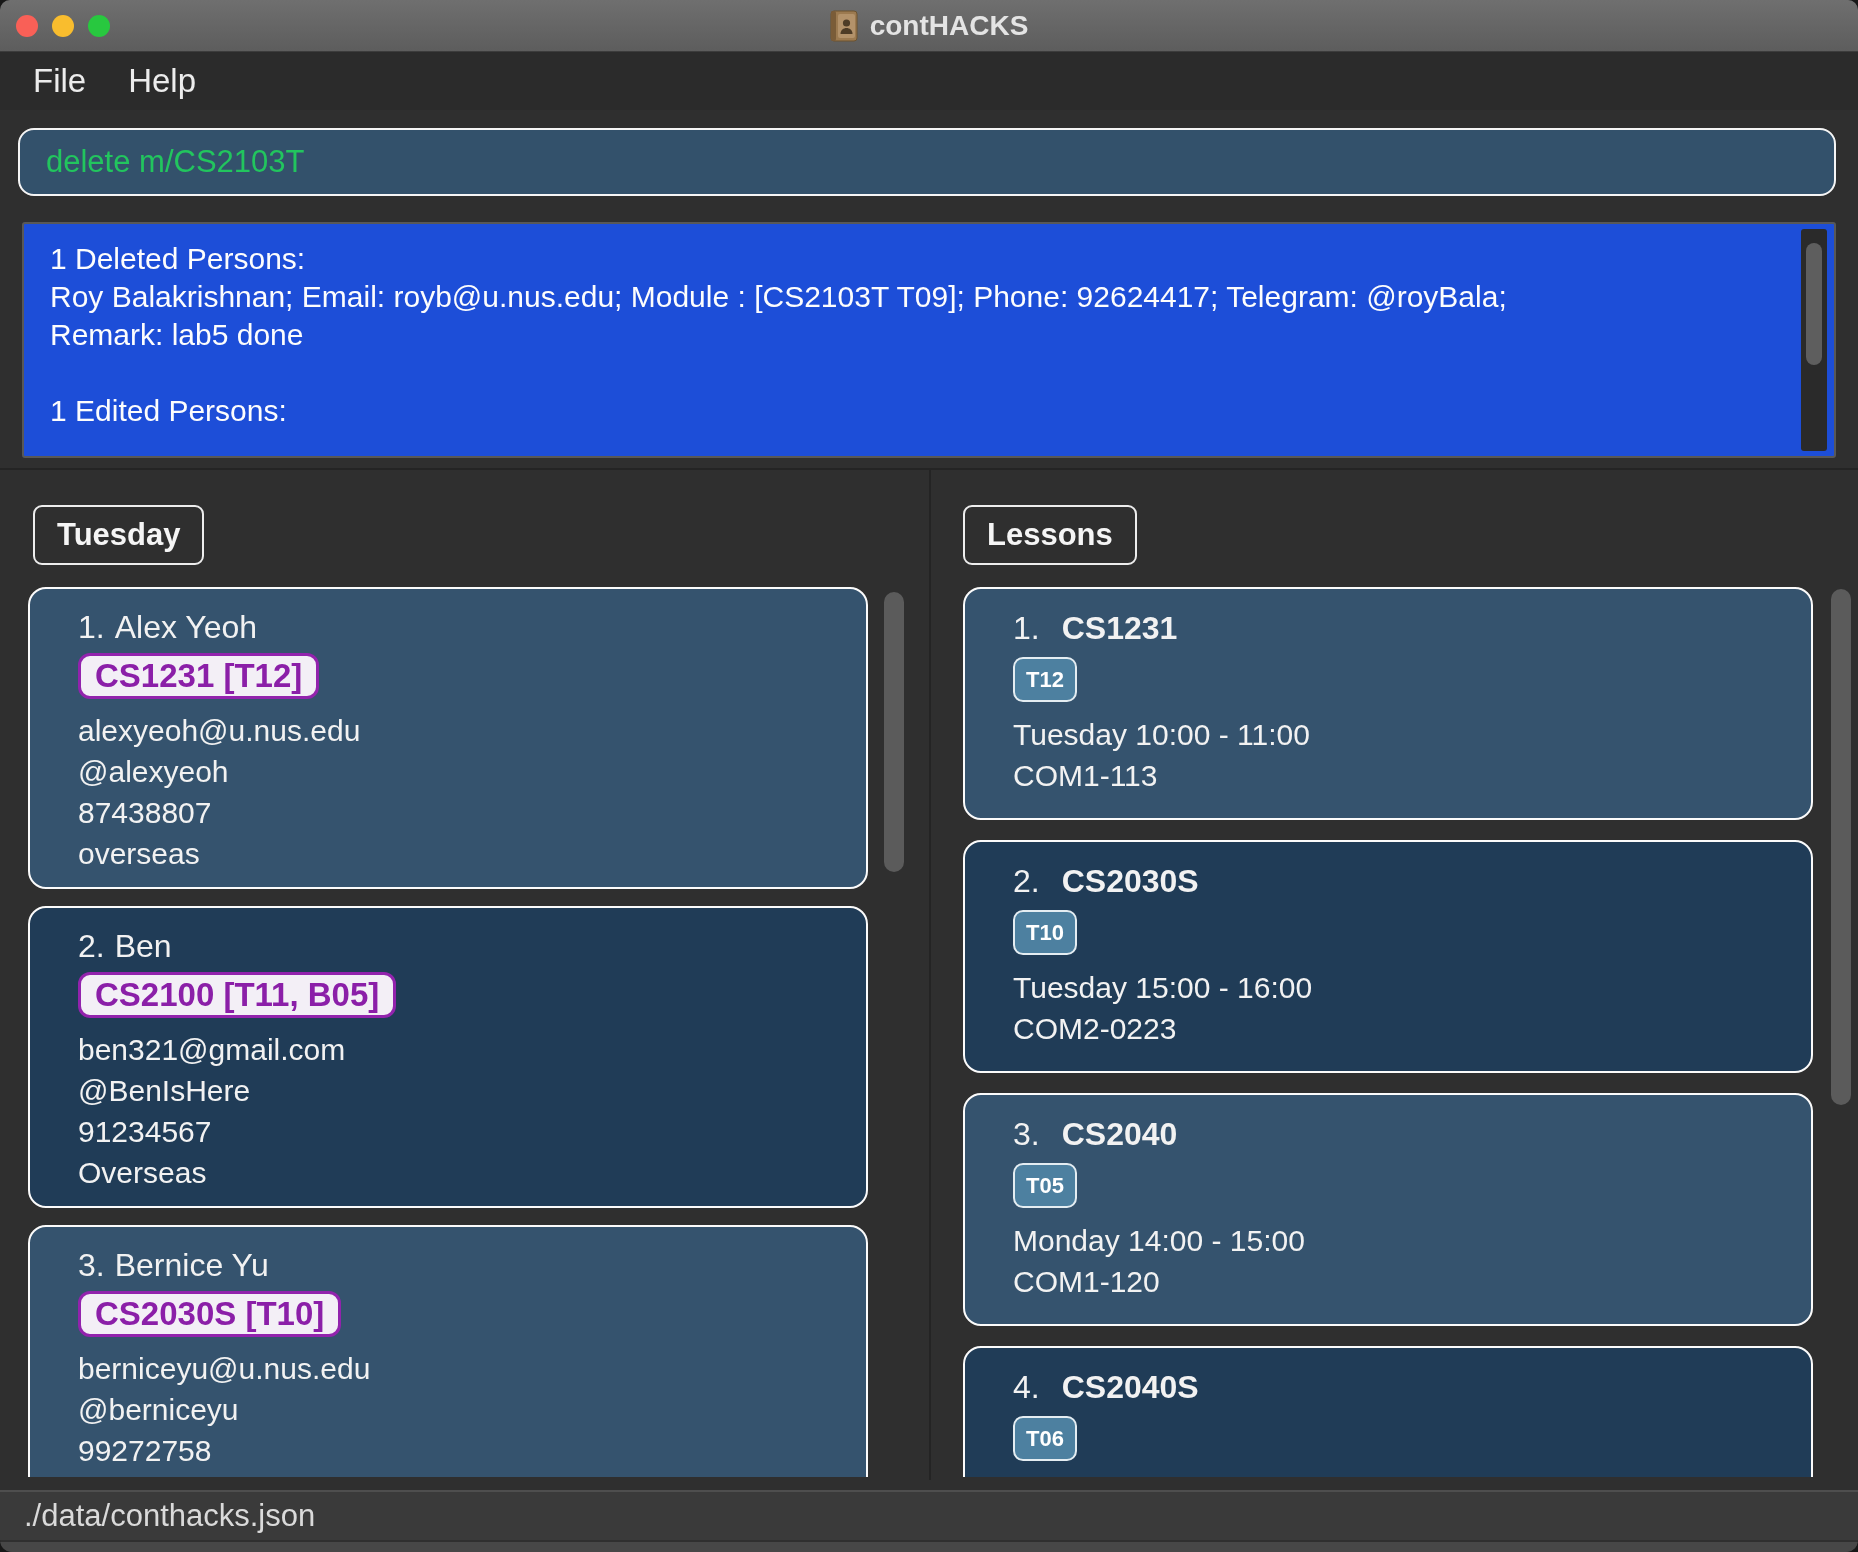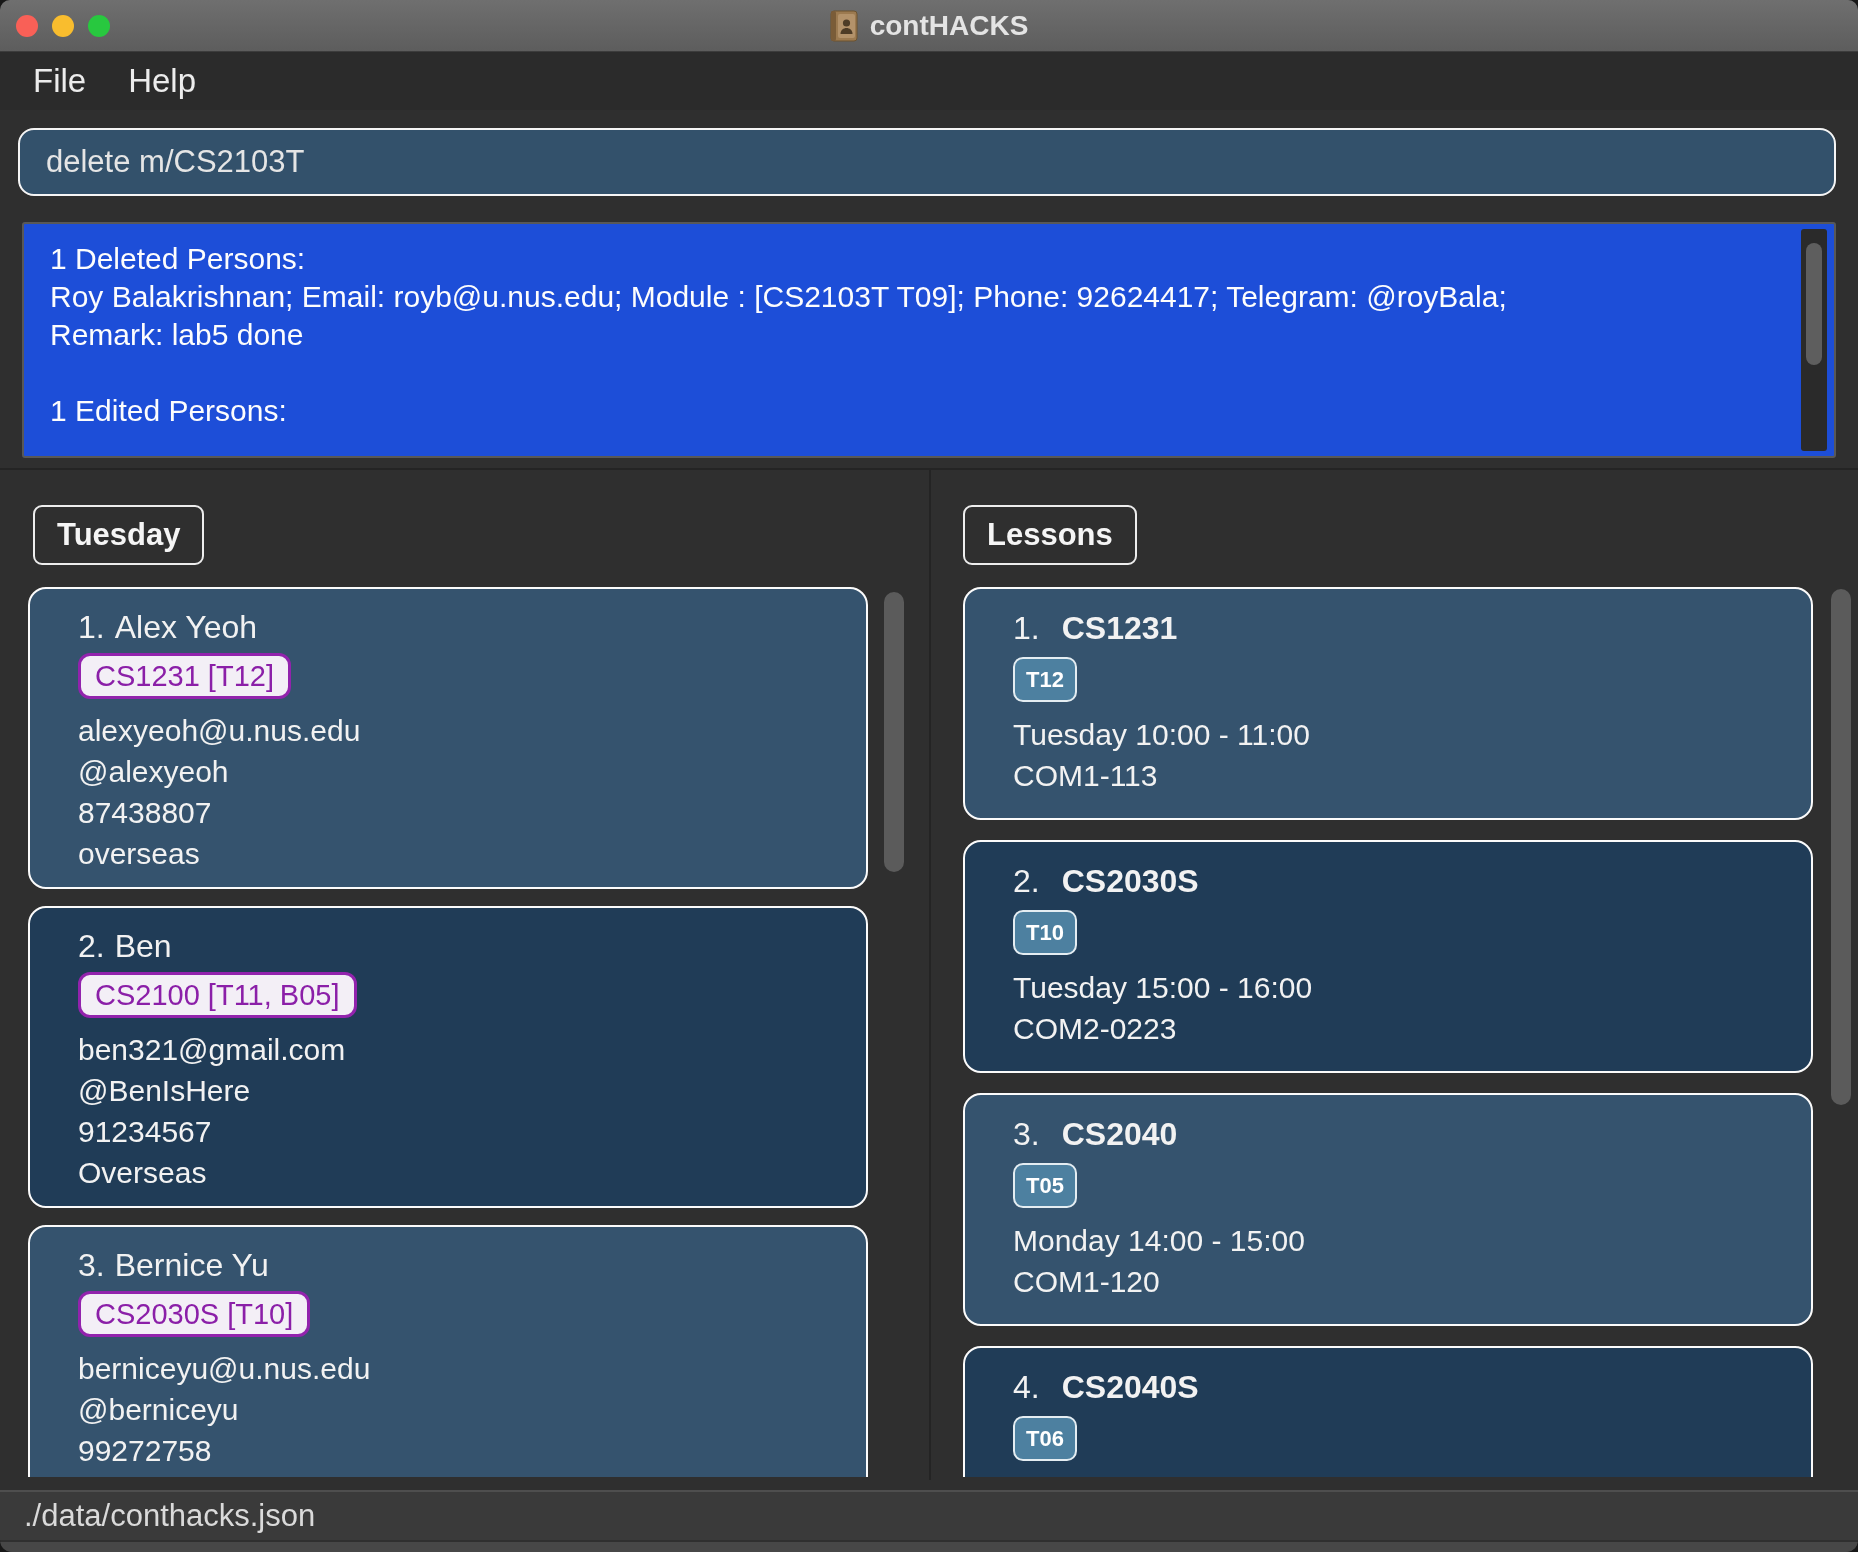--- a/index.html
+++ b/index.html
@@ -21,21 +21,21 @@
     color:#e4e4e4;font-weight:bold;font-size:28px;}
   .app-icon{width:28px;height:32px;display:block;}
   
   .menubar{position:absolute;top:52px;left:0;right:0;height:58px;background:#2b2b2b;
     display:flex;align-items:center;gap:42px;padding-left:33px;
     color:#ececec;font-size:33px;}
   .menu-item{cursor:default;}
   
   .command-box{position:absolute;left:18px;top:128px;width:1818px;height:68px;
     background:var(--command-fill);border:2.5px solid #f5f5f5;border-radius:16px;
-    color:#e5e5e5;font-size:31px;padding:0 26px;outline:none;
+    color:#22c55e;font-size:31px;padding:0 26px;outline:none;
     font-family:"Liberation Sans",sans-serif;}
   
   .result-box{position:absolute;left:22px;top:222px;width:1814px;height:236px;
     background:#1d4ed8;border:2px solid #585858;border-radius:3px;
     color:#fdfdfd;font-size:30px;line-height:38px;padding:16px 64px 0 26px;overflow:hidden;}
   .result-line{min-height:38px;white-space:pre-wrap;}
   .result-scroll-track{position:absolute;top:5px;right:7px;bottom:5px;width:26px;
     background:#2a2a2a;border-radius:3px;}
   .result-scroll-track .thumb{position:absolute;top:14px;left:5px;width:16px;height:122px;
     background:#5e5e5e;border-radius:8px;}
@@ -58,21 +58,21 @@
   .card.even{background:var(--card-dark);}
   .contact-card{height:302px;padding:16px 48px 20px;margin-bottom:17px;}
   .lesson-card{height:233px;padding:16px 48px 20px;margin-bottom:20px;}
   .line{font-size:30px;line-height:41px;}
   .name-line{font-size:32px;line-height:44px;}
   .name-line .idx{margin-right:10px;}
   .lesson-title{font-size:32px;line-height:46px;}
   .lesson-title .idx{margin-right:22px;}
   .lesson-title .module{font-weight:bold;}
   .person-tag{display:inline-block;margin:4px 0 11px;
-    font-size:29px;font-weight:normal;color:#8b1fa8;background:#f3eff6;
+    font-size:33px;font-weight:bold;color:#8b1fa8;background:#f3eff6;
     border:3px solid #9223ad;border-radius:12px;padding:4px 14px;line-height:32px;}
   .lesson-tag{display:inline-block;margin:6px 0 12px;
     font-size:22px;font-weight:bold;color:#ffffff;background:var(--lesson-tag-fill);
     border:2.5px solid #e4edf2;border-radius:10px;padding:5px 11px;line-height:31px;}
   
   .scroll-thumb{position:absolute;width:20px;background:#5b5b5b;border-radius:10px;}
   .contacts-thumb{left:884px;top:122px;height:280px;}
   .lessons-thumb{left:900px;top:119px;height:516px;}
   
   .statusbar{position:absolute;left:0;right:0;top:1490px;height:50px;background:#3a3a3a;

